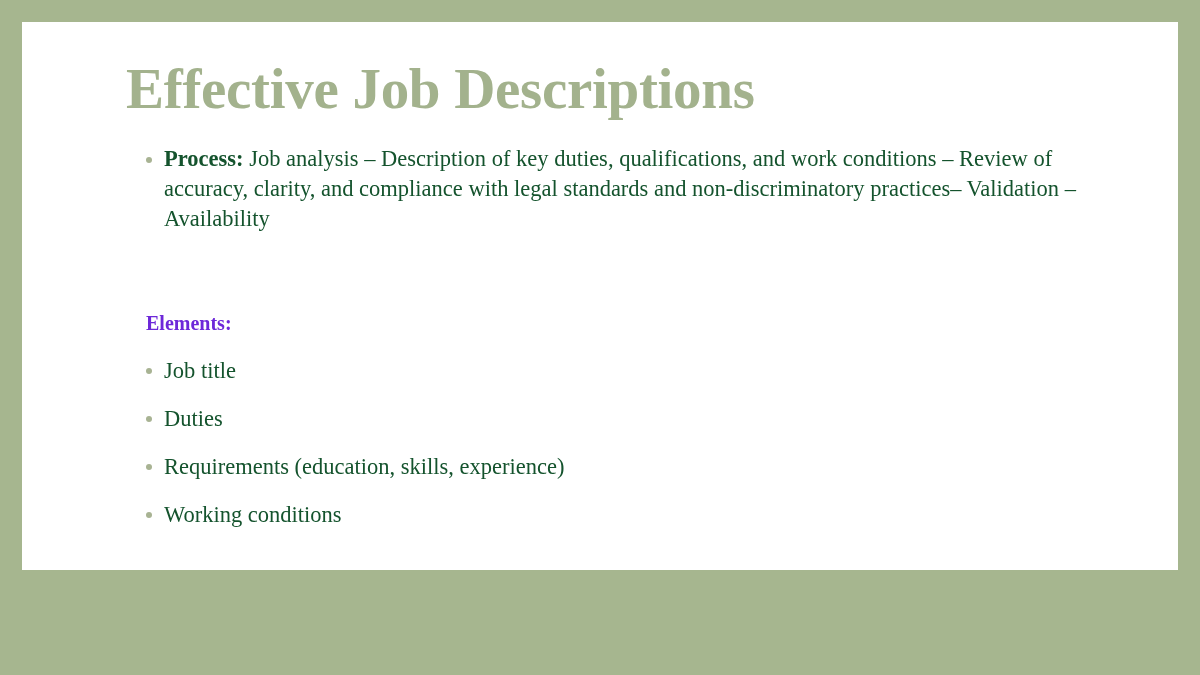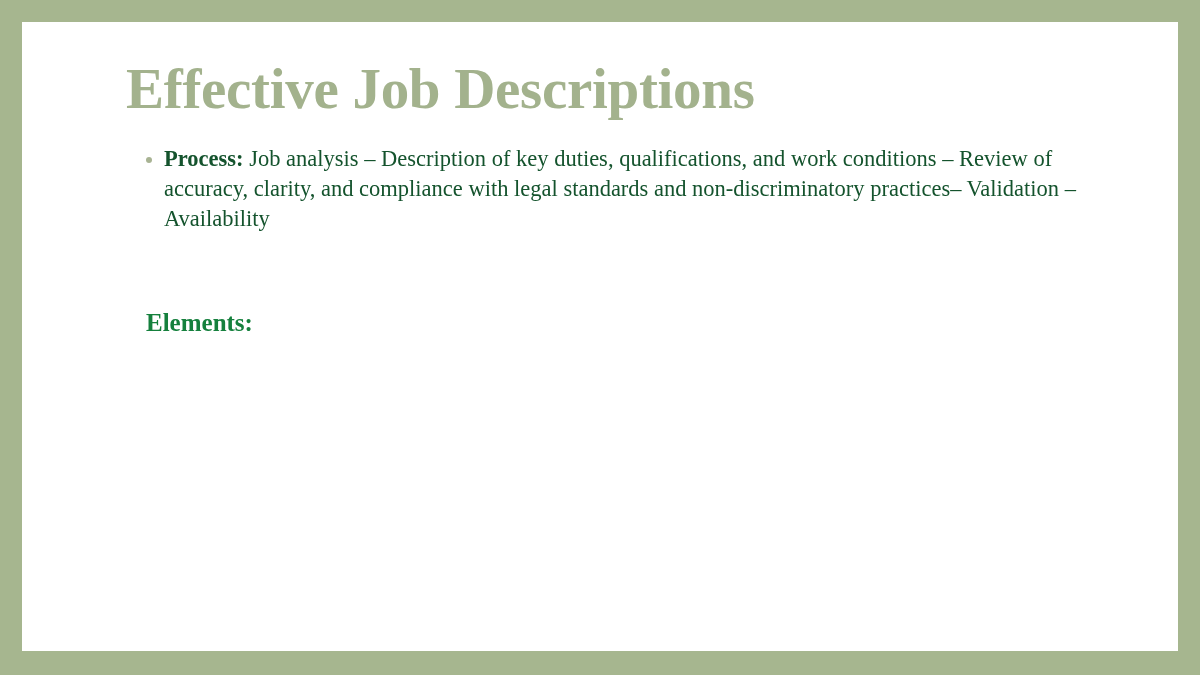--- a/index.html
+++ b/index.html
@@ -19,21 +19,21 @@
     height: 675px;
     background: #a6b68f;
     box-sizing: border-box;
   }
 
   .panel {
     position: absolute;
     left: 22px;
     top: 22px;
     width: 1156px;
-    height: 629px;
+    height: 548px;
     background: #ffffff;
     box-sizing: border-box;
   }
 
   .slide-title {
     position: absolute;
     left: 104px;
     top: 36px;
     width: 1000px;
     font-family: "Liberation Serif", "DejaVu Serif", serif;
@@ -85,23 +85,23 @@
   }
 
   .lead-in {
     font-weight: bold;
   }
 
   .elements-heading {
     margin-top: 74px;
     margin-left: 20px;
     font-weight: bold;
-    font-size: 25px;
+    font-size: 20px;
     line-height: 30px;
-    color: #15803d;
+    color: #6d28d9;
   }
 
   .elements-list {
     margin-top: 18px;
   }
 
   .elements-list .bullet-row {
     height: 48px;
     line-height: 30px;
   }
@@ -119,15 +119,38 @@
 
     <div class="body-area">
 
       <div class="bullet-row process-block">
         <span class="bullet-dot"></span>
         <span class="process-text"><span class="lead-in">Process:</span><span> Job analysis – Description of key duties, qualifications, and work conditions – Review of accuracy, clarity, and compliance with legal standards and non-discriminatory practices– Validation – Availability</span></span>
       </div>
 
       <div class="elements-heading">Elements:</div>
 
+      <div class="elements-list">
+
+        <div class="bullet-row">
+          <span class="bullet-dot"></span>
+          <span>Job title</span>
+        </div>
+
+        <div class="bullet-row">
+          <span class="bullet-dot"></span>
+          <span>Duties</span>
+        </div>
+
+        <div class="bullet-row">
+          <span class="bullet-dot"></span>
+          <span>Requirements (education, skills, experience)</span>
+        </div>
+
+        <div class="bullet-row">
+          <span class="bullet-dot"></span>
+          <span>Working conditions</span>
+        </div>
+
+      </div>
     </div>
   </div>
 </div>
 
 </body></html>

